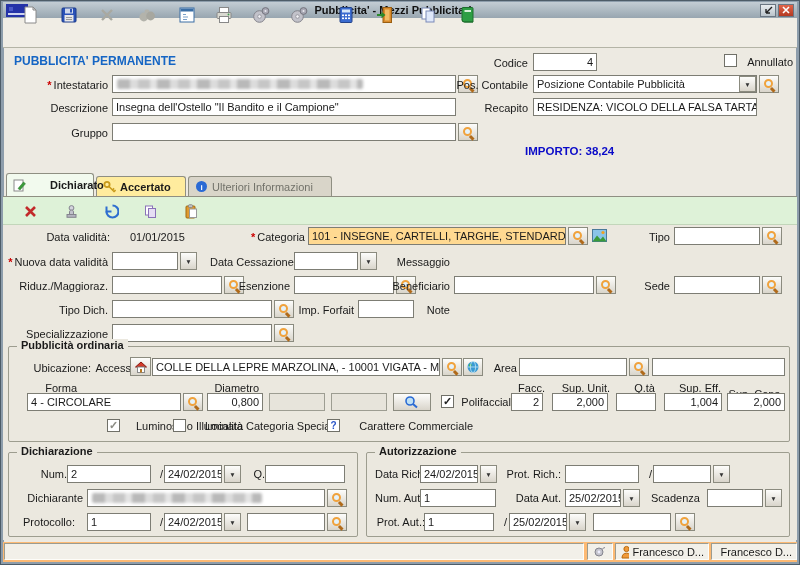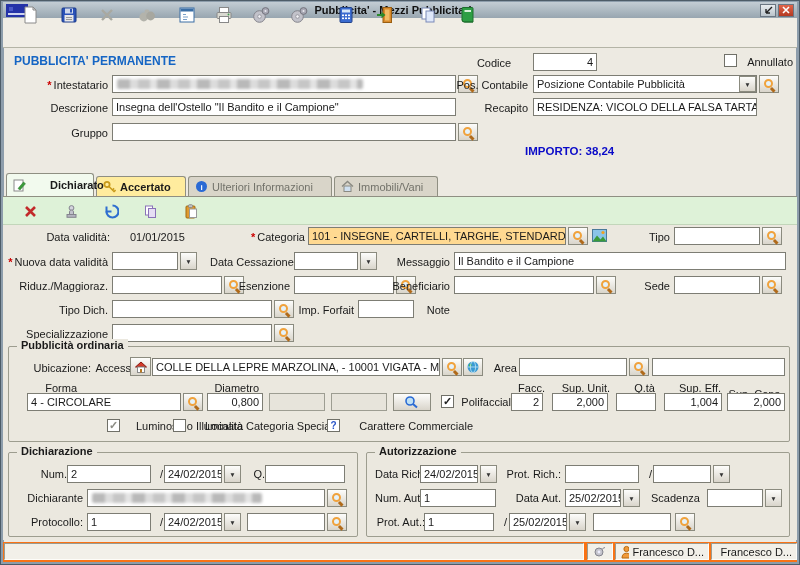--- a/index.html
+++ b/index.html
@@ -51,21 +51,21 @@
   .strip{position:absolute;left:3px;right:3px;top:196px;height:29px;background:#def2d8;border-top:1px solid #8f8f82;border-bottom:1px solid #c2d6ba;}
   .sicon{position:absolute;top:203px;width:16px;height:16px;display:flex;align-items:center;justify-content:center;}
   .tabpage{position:absolute;left:3px;right:3px;top:225px;height:315px;background:#ebe8df;}
   
   .grp{position:absolute;border:1px solid #9d9d8f;border-radius:2px;}
   .gtitle{position:absolute;top:-8px;left:8px;background:#ebe8df;padding:0 4px;font-weight:bold;white-space:nowrap;}
   .req{color:#cc0000;font-weight:bold;margin-right:2px;}
   .blue-head{position:absolute;color:#1565c4;font-weight:bold;font-size:12px;white-space:nowrap;}
   .importo{position:absolute;color:#0a0ac8;font-weight:bold;font-size:11.5px;white-space:nowrap;}
   
-  .statusbar{position:absolute;left:3px;right:3px;bottom:3px;height:20px;background:#f97316;}
+  .statusbar{position:absolute;left:3px;right:3px;bottom:3px;height:20px;background:#fdba74;}
   .spanel{position:absolute;top:1px;height:17px;background:#f2f0e9;border:1px solid;border-color:#9c9c90 #fdfdf9 #fdfdf9 #9c9c90;display:flex;align-items:center;gap:3px;padding:0 4px;overflow:hidden;white-space:nowrap;}
   svg{display:block;}
 </style>
 </head>
 <body>
 
 <div class="window">
 
   <div class="titlebar">
     <span>
@@ -178,21 +178,21 @@
   <span class="tbtn" style="left:455px;">
     <svg width="20" height="20">
         <path d="M6 2.5h9a1 1 0 011 1V17H7.5A2.5 2.5 0 015 14.5V3.5a1 1 0 011-1z" fill="#2e9e44" stroke="#1c6e2c"></path>
         <path d="M5 14.5A2.5 2.5 0 007.5 17H16" fill="none" stroke="#1c6e2c"></path>
         <rect x="7.5" y="5" width="6.5" height="2" fill="#d8f0d8"></rect>
       </svg>
   </span>
 
   <div class="blue-head" style="left:14px;top:54px;">PUBBLICITA' PERMANENTE</div>
 
-  <div class="lbl" style="left:460px;top:56px;width:68px;text-align:center;">Codice</div>
+  <div class="lbl" style="left:460px;top:56px;width:68px;">Codice</div>
   <div class="fld num" style="left:533px;top:53px;width:64px;">4</div>
   <span class="cb" style="left:724px;top:54px;"></span>
   <div class="lbl la" style="left:741px;top:55px;width:52px;">Annullato</div>
 
   <div class="lbl" style="left:2px;top:78px;width:106px;"><span class="req">*</span><span>Intestatario</span></div>
   <div class="fld" style="left:112px;top:75px;width:344px;">
       <span class="blurbar"></span>
     </div>
   <button class="btn" style="left:458px;top:75px;">
       <span class="magglyph"></span>
@@ -236,29 +236,20 @@
     <span>Accertato</span>
   </div>
   <div class="tab idle" style="left:188px;width:144px;">
     <span>
         <svg width="13" height="13">
           <circle cx="6.5" cy="6.5" r="5.5" fill="#2a6ad4"></circle>
           <text x="6.5" y="9.6" font-size="8" font-weight="bold" fill="#fff" text-anchor="middle" font-family="Liberation Sans, sans-serif">i</text>
         </svg>
       </span>
     <span>Ulteriori Informazioni</span>
-  </div>
-  <div class="tab idle" style="left:334px;width:104px;">
-    <span>
-        <svg width="13" height="13">
-          <path d="M1 6.5L6.5 1.5 12 6.5" fill="none" stroke="#8a8a82" stroke-width="1.4"></path>
-          <rect x="3" y="6" width="7" height="5.5" fill="#cfe0f0" stroke="#8a8a82"></rect>
-        </svg>
-      </span>
-    <span>Immobili/Vani</span>
   </div>
 
   <div class="strip"></div>
   <span class="sicon" style="left:22px;">
     <svg width="15" height="15">
         <path d="M3 3l9 9M12 3l-9 9" stroke="#c22a2a" stroke-width="2.6"></path>
       </svg>
   </span>
   <span class="sicon" style="left:63px;">
     <svg width="15" height="15">
@@ -309,21 +300,20 @@
       <span class="magglyph"></span>
     </button>
 
   <div class="lbl" style="left:2px;top:255px;width:106px;"><span class="req">*</span><span>Nuova data validità</span></div>
   <div class="fld" style="left:112px;top:252px;width:66px;"></div>
   <button class="btn ddb" style="left:180px;top:252px;"></button>
   <div class="lbl" style="left:210px;top:255px;width:80px;">Data Cessazione</div>
   <div class="fld" style="left:294px;top:252px;width:64px;"></div>
   <button class="btn ddb" style="left:360px;top:252px;"></button>
   <div class="lbl" style="left:380px;top:255px;width:70px;">Messaggio</div>
-  <div class="fld" style="left:454px;top:252px;width:332px;">Il Bandito e il Campione</div>
 
   <div class="lbl" style="left:8px;top:279px;width:100px;">Riduz./Maggioraz.</div>
   <div class="fld" style="left:112px;top:276px;width:110px;"></div>
   <button class="btn" style="left:224px;top:276px;">
       <span class="magglyph"></span>
     </button>
   <div class="lbl" style="left:210px;top:279px;width:80px;">Esenzione</div>
   <div class="fld" style="left:294px;top:276px;width:100px;"></div>
   <button class="btn" style="left:396px;top:276px;">
       <span class="magglyph"></span>
@@ -432,21 +422,21 @@
     <div class="fld" style="left:256px;top:12px;width:80px;"></div>
 
     <div class="lbl" style="left:12px;top:38px;width:62px;">Dichiarante</div>
     <div class="fld" style="left:78px;top:36px;width:238px;">
         <span class="blurbar"></span>
       </div>
     <button class="btn" style="left:318px;top:36px;">
         <span class="magglyph"></span>
       </button>
 
-    <div class="lbl" style="left:12px;top:62px;width:62px;">Protocollo:</div>
+    <div class="lbl" style="left:4px;top:62px;width:62px;">Protocollo:</div>
     <div class="fld" style="left:78px;top:60px;width:64px;">1</div>
     <div class="lbl la" style="left:146px;top:62px;width:8px;">/</div>
     <div class="fld" style="left:155px;top:60px;width:58px;">24/02/2015</div>
     <button class="btn ddb" style="left:215px;top:60px;"></button>
     <div class="fld" style="left:238px;top:60px;width:78px;"></div>
     <button class="btn" style="left:318px;top:60px;">
         <span class="magglyph"></span>
       </button>
   </div>
 

